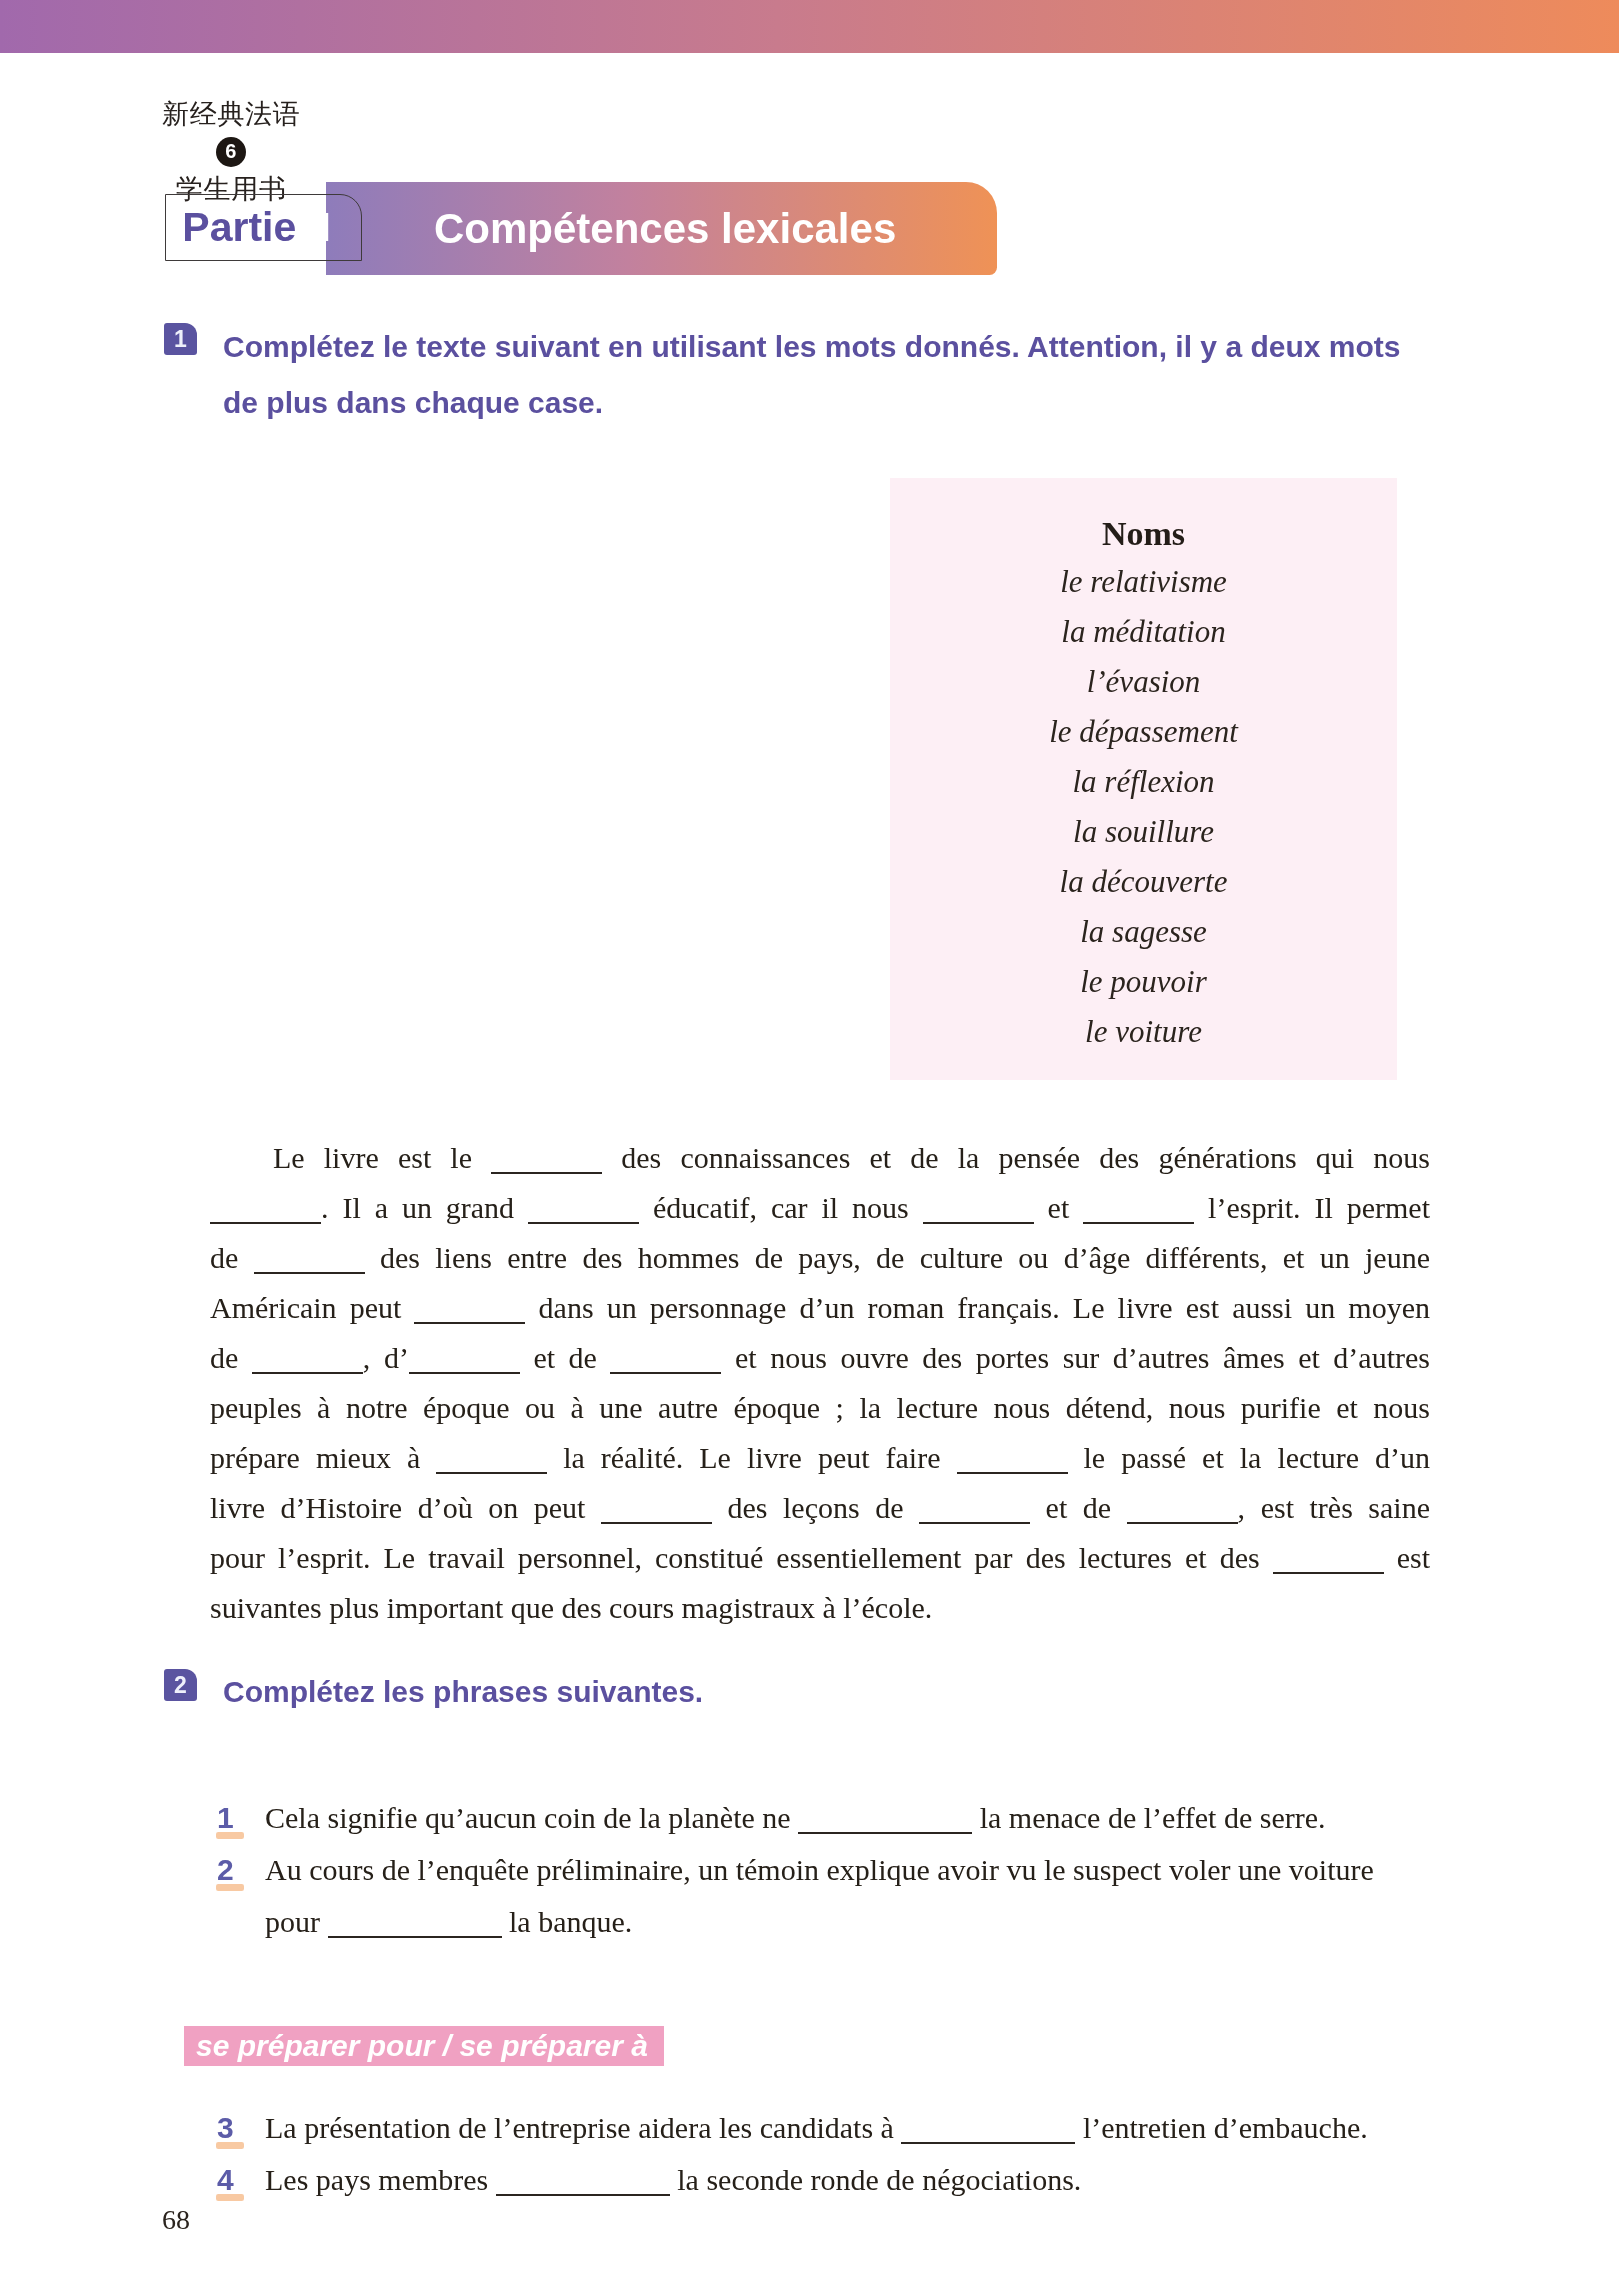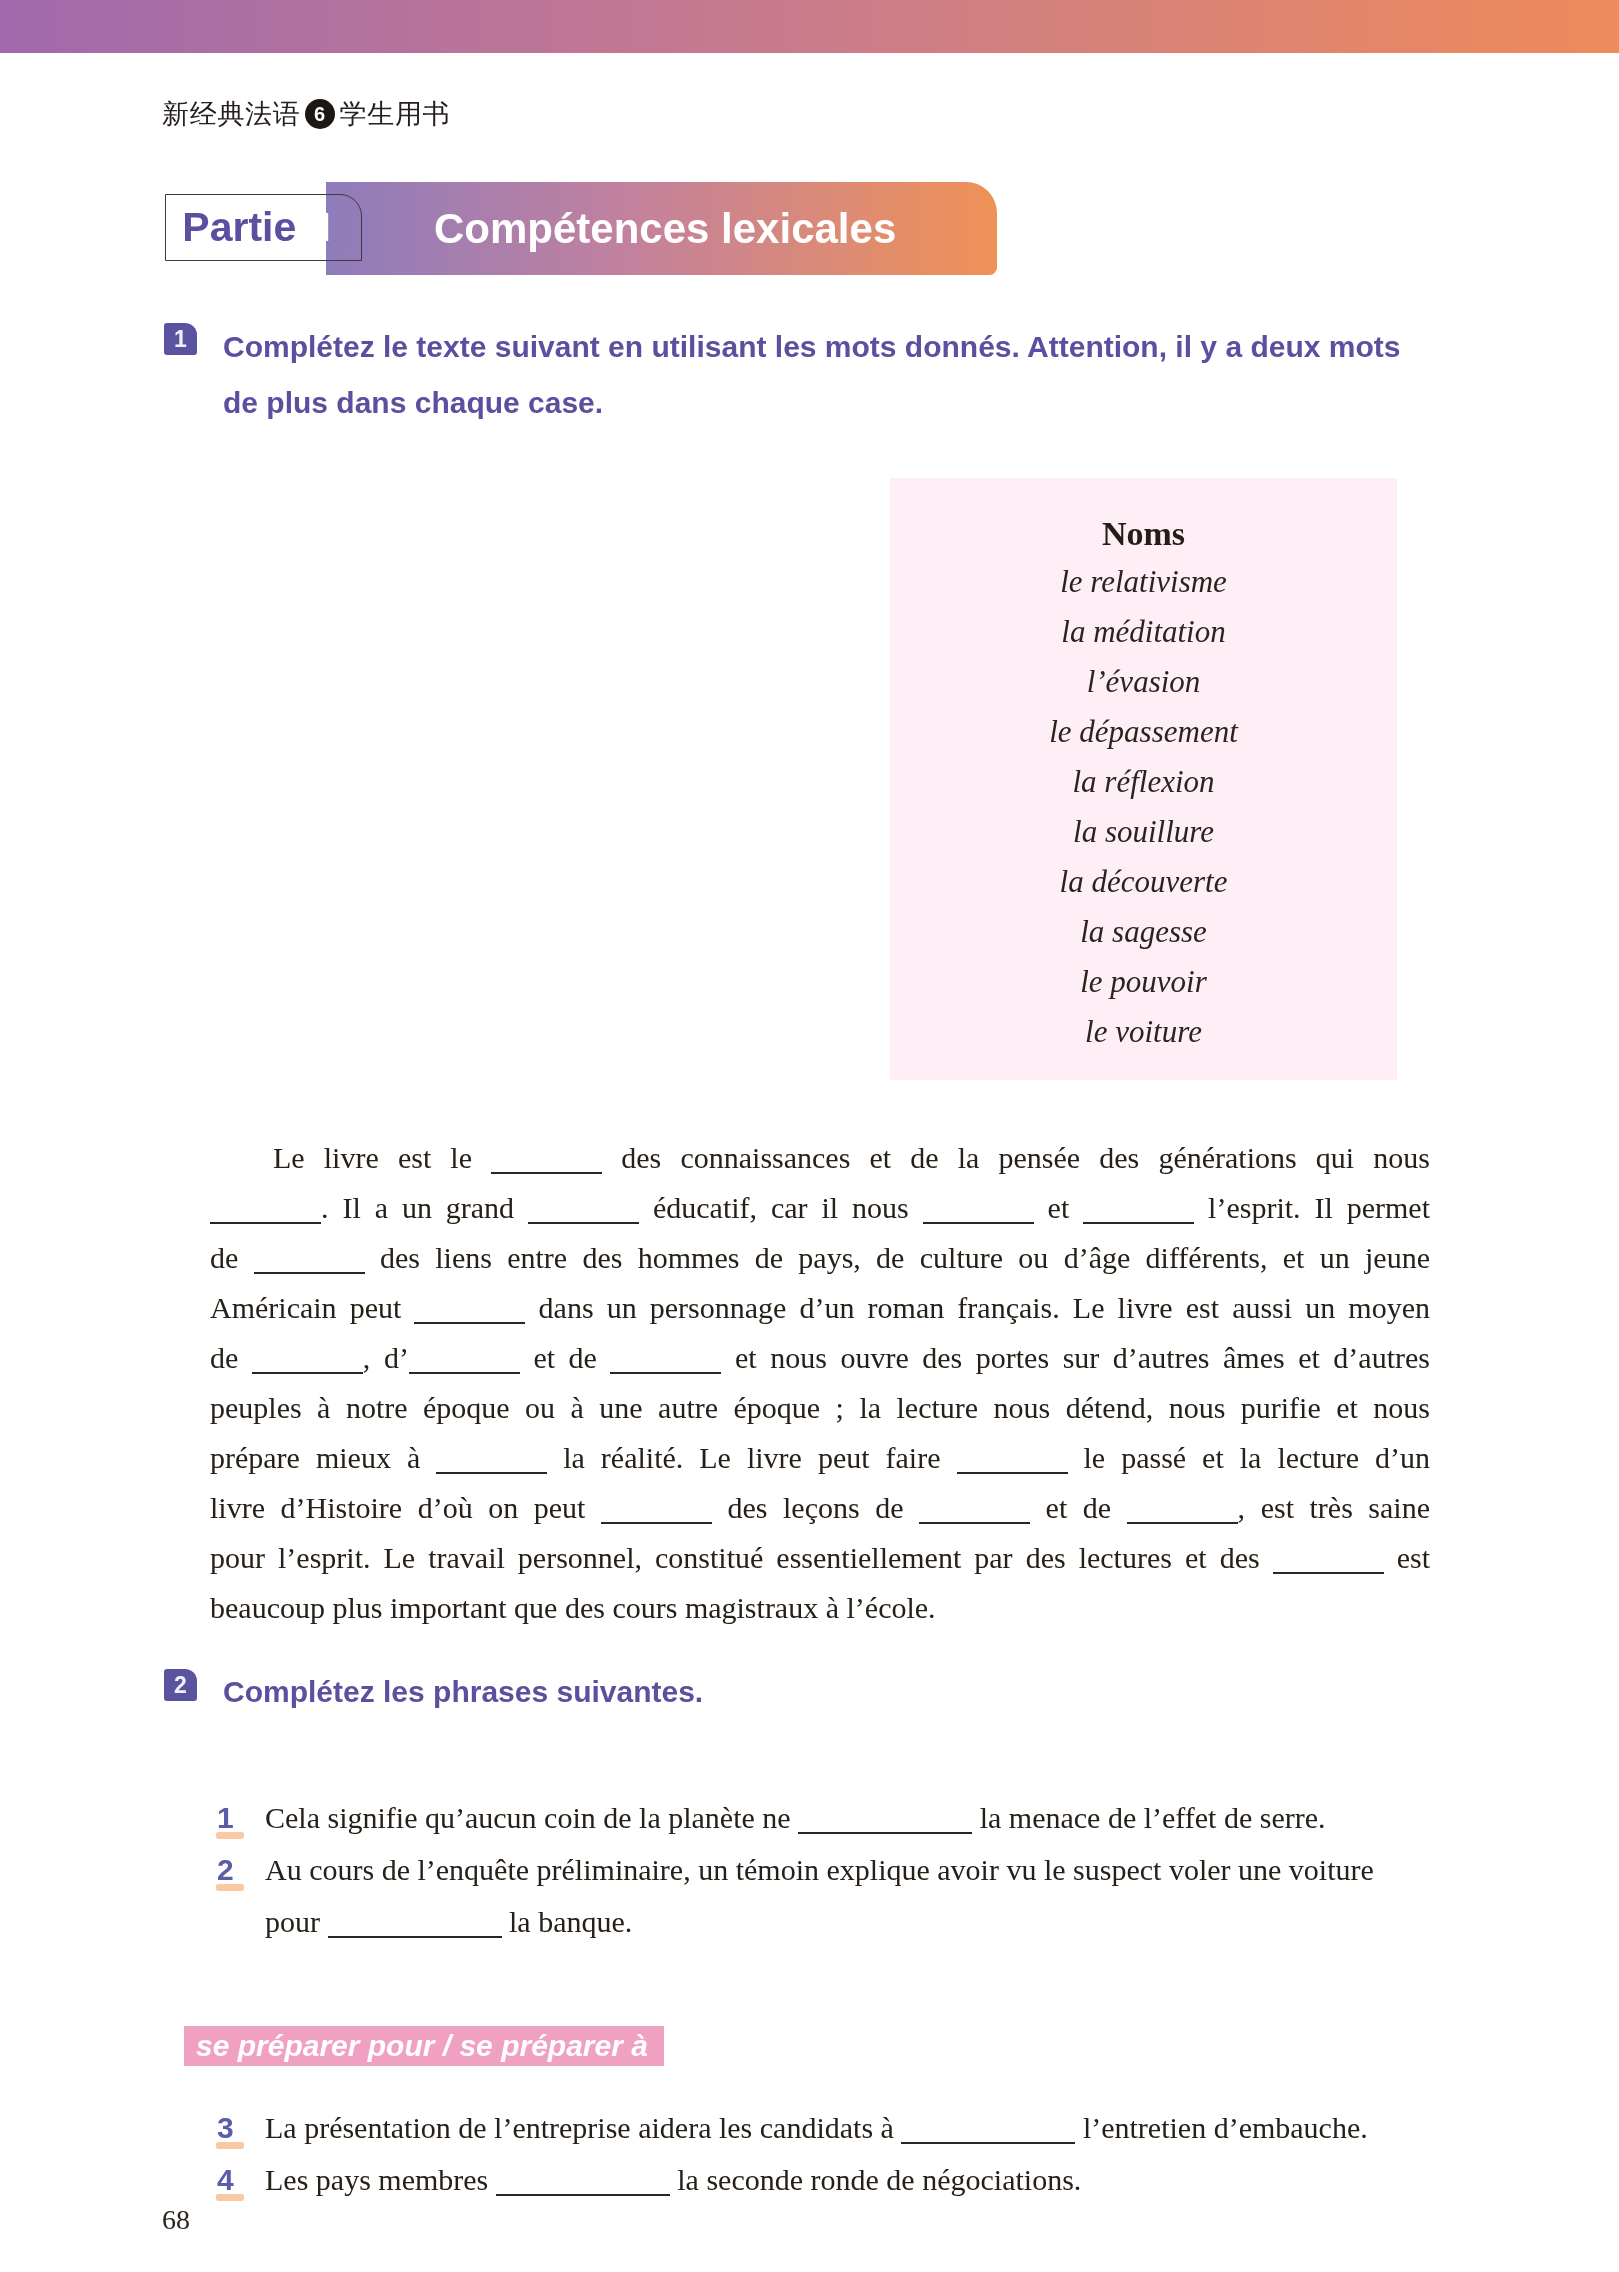--- a/index.html
+++ b/index.html
@@ -5,21 +5,21 @@
   html,body{margin:0;padding:0;background:#fff;}
   #page{position:relative;width:1619px;height:2273px;background:#ffffff;overflow:hidden;
         font-family:"Liberation Serif",serif;color:#262019;}
 
   
   .topbar{position:absolute;left:0;top:0;width:1619px;height:53px;
           background:linear-gradient(90deg,#a169ac 0%,#c87b8d 48%,#ee8b5b 100%);}
 
   
   .book-header{position:absolute;left:162px;top:96px;font-family:"Liberation Sans",sans-serif;
-               font-size:27px;color:#27211e;letter-spacing:0.7px;display:flex;align-items:center;gap:4.5px;}
+               font-size:27px;color:#27211e;letter-spacing:0.7px;display:flex;align-items:center;gap:4.5px;flex-direction:column;}
   .circle-num{display:inline-flex;align-items:center;justify-content:center;width:30px;height:30px;
               border-radius:50%;background:#1d1713;color:#fff;font-size:20px;font-weight:bold;}
 
   
   .banner{position:absolute;left:326px;top:182px;width:671px;height:93px;
           background:linear-gradient(90deg,#8e7cbb 0%,#c2819e 45%,#ef9256 100%);
           border-radius:0 31px 7.4px 0;}
   .banner-title{position:absolute;left:108px;top:0;height:93px;line-height:93px;
                 font-family:"Liberation Sans",sans-serif;font-weight:bold;font-size:42px;color:#ffffff;}
   .partie-box{position:absolute;left:165px;top:194px;width:197px;height:67px;
@@ -115,21 +115,21 @@
   <div class="para">
       <div class="para-line first">Le livre est le <span class="blank"></span> des connaissances et de la pensée des générations qui nous</div>
       <div class="para-line"><span class="blank"></span>. Il a un grand <span class="blank"></span> éducatif, car il nous <span class="blank"></span> et <span class="blank"></span> l’esprit. Il permet</div>
       <div class="para-line">de <span class="blank"></span> des liens entre des hommes de pays, de culture ou d’âge différents, et un jeune</div>
       <div class="para-line">Américain peut <span class="blank"></span> dans un personnage d’un roman français. Le livre est aussi un moyen</div>
       <div class="para-line">de <span class="blank"></span>, d’<span class="blank"></span> et de <span class="blank"></span> et nous ouvre des portes sur d’autres âmes et d’autres</div>
       <div class="para-line">peuples à notre époque ou à une autre époque ; la lecture nous détend, nous purifie et nous</div>
       <div class="para-line">prépare mieux à <span class="blank"></span> la réalité. Le livre peut faire <span class="blank"></span> le passé et la lecture d’un</div>
       <div class="para-line">livre d’Histoire d’où on peut <span class="blank"></span> des leçons de <span class="blank"></span> et de <span class="blank"></span>, est très saine</div>
       <div class="para-line">pour l’esprit. Le travail personnel, constitué essentiellement par des lectures et des <span class="blank"></span> est</div>
-      <div class="para-line last">beaucoup plus important que des cours magistraux à l’école.</div>
+      <div class="para-line last">suivantes plus important que des cours magistraux à l’école.</div>
     </div>
 
   <div class="ex-badge" style="left:164px;top:1669px;">2</div>
   <div class="ex-instruction" style="top:1664px;width:1253px;">
       <div class="iline">Complétez les phrases suivantes.</div>
     </div>
 
   <div class="ex2-group" style="top:1774px;">
     <div class="group-items" style="margin-top:18px;">
         <div class="item">

